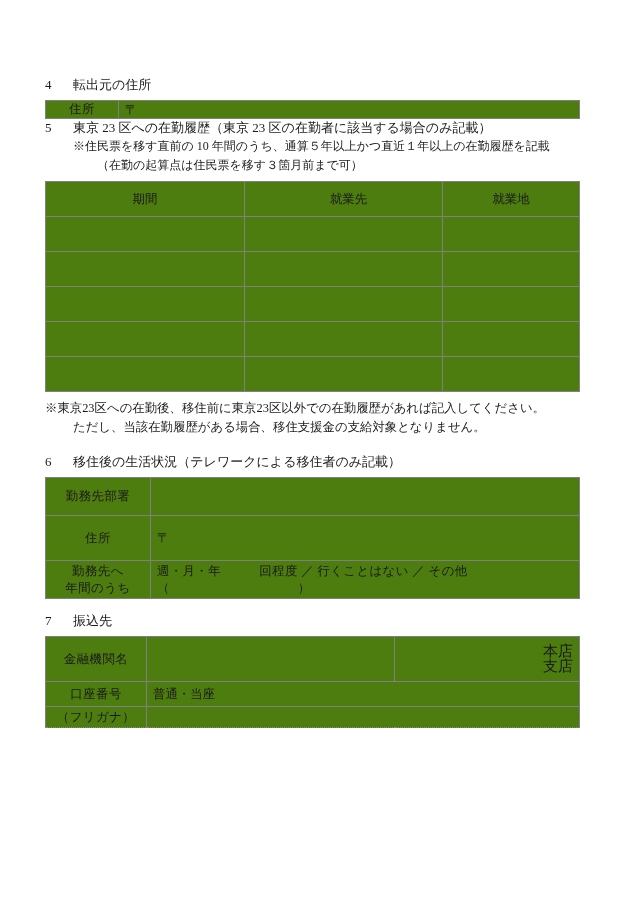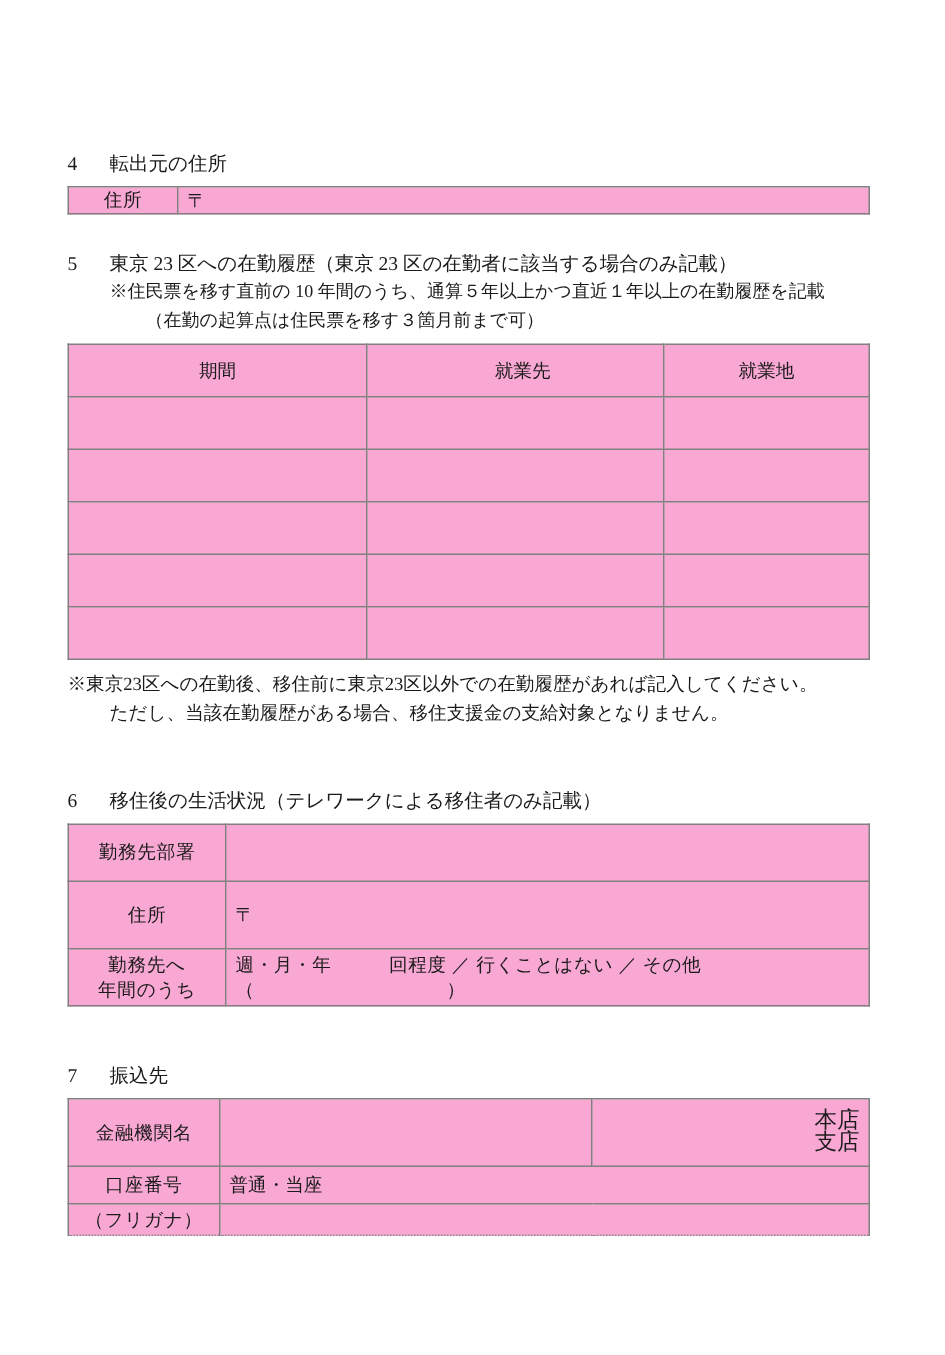--- a/index.html
+++ b/index.html
@@ -41,21 +41,20 @@
     line-height: 18px;
     white-space: pre;
   }
   .sec-num {
     width: 28px;
     flex: 0 0 28px;
     font-family: "Liberation Serif", serif;
   }
   .sec-title {
     flex: 1;
-    margin-top: 24px;
   }
   .sub-line {
     font-size: 12px;
     line-height: 19px;
     white-space: pre;
   }
   .indent-1 { padding-left: 28px; }
   .indent-2 { padding-left: 52px; }
 
   
@@ -64,21 +63,21 @@
     width: 535px;
     table-layout: fixed;
     background: #fff;
   }
   table.form td {
     border: 1px solid #808080;
     font-size: 12.4px;
     line-height: 17px;
     padding: 0 6px;
     vertical-align: middle;
-    background: #f9a8d4;
+    background: #4d7c0f;
   }
   td.label {
     text-align: center;
     letter-spacing: 0.5px;
   }
   td.blank { }
   td.top-mark {
     vertical-align: top;
     padding-top: 2px;
     font-size: 12.4px;

